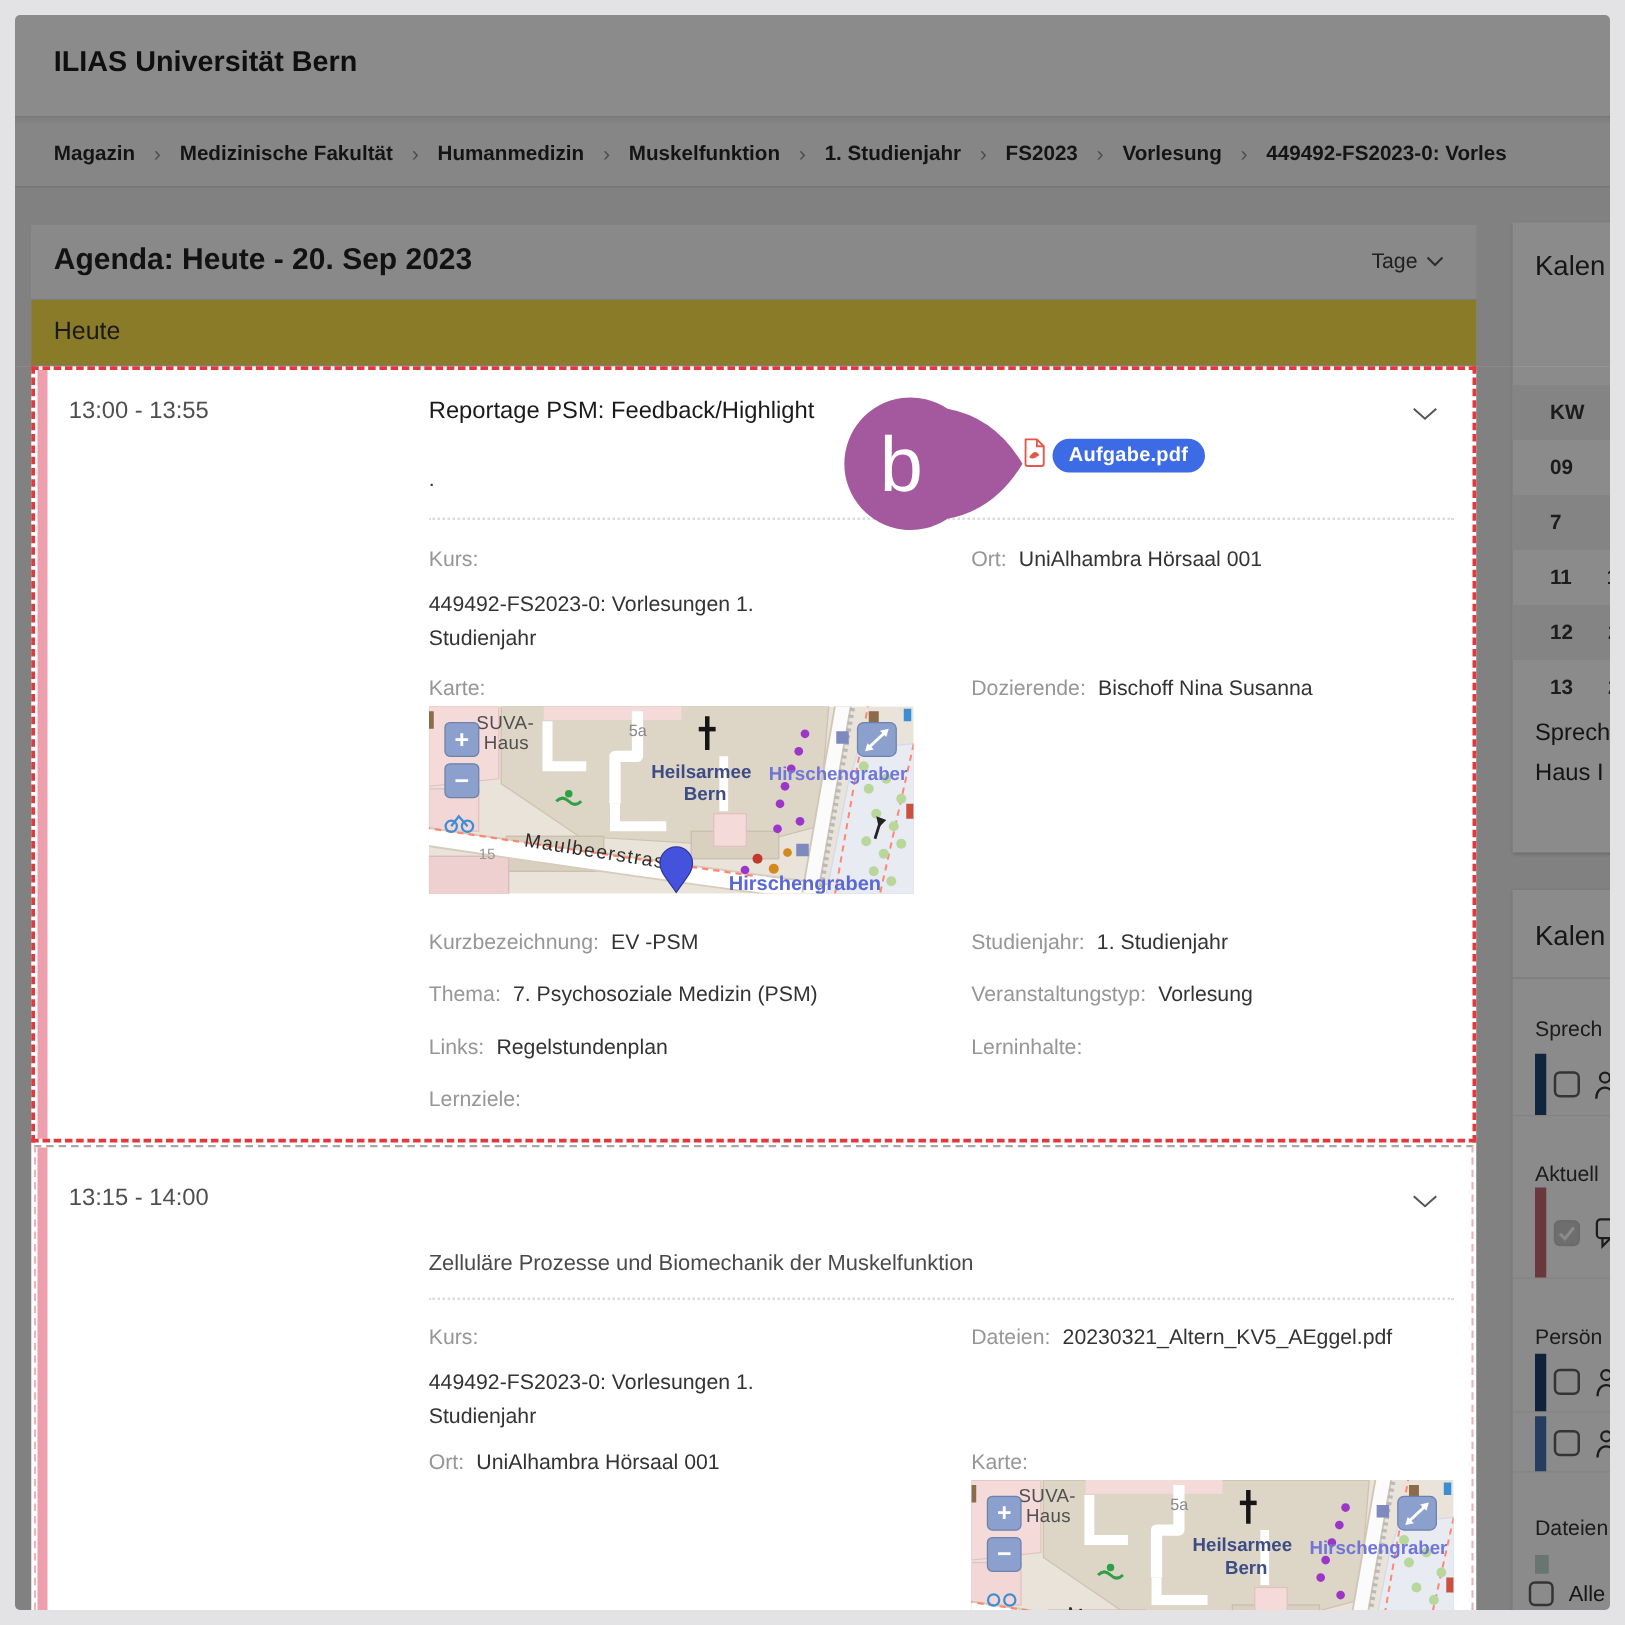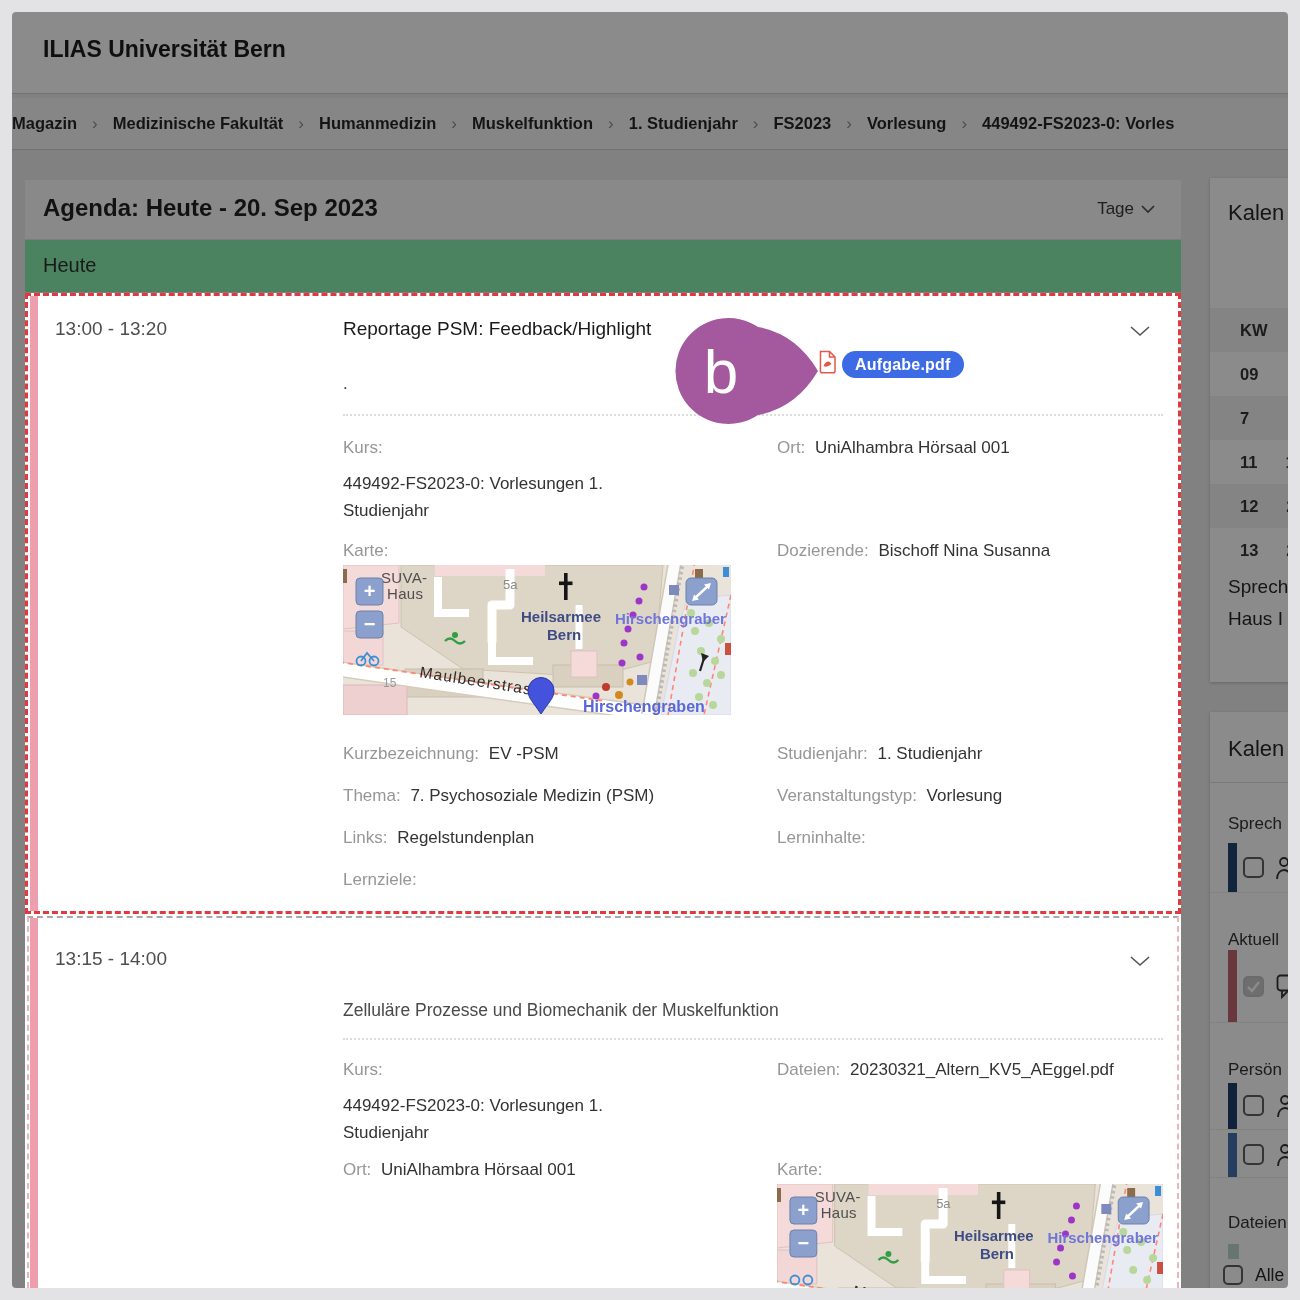--- a/index.html
+++ b/index.html
@@ -6,30 +6,30 @@
   body { width:1300px; height:1300px; font-family:"Liberation Sans","DejaVu Sans",sans-serif; }
   .stage { position:relative; width:1300px; height:1300px; background:#e3e3e5; overflow:hidden; }
   .viewport { position:absolute; left:12px; top:12px; width:1276px; height:1276px;
               background:#ececee; overflow:hidden; border-radius:4px; }
 
   
   .topbar { position:absolute; left:0; top:0; width:1276px; height:82px; background:#fff; border-bottom:1px solid #cfcfcf; }
   .app-title { position:absolute; left:31px; top:24px; font-size:23px; font-weight:bold; color:#161616; }
   .crumbs { position:absolute; left:0; top:86px; width:1276px; height:52px; background:#f6f6f6;
             border-bottom:1px solid #cfcfcf; display:flex; align-items:center; gap:15px;
-            white-space:nowrap; overflow:hidden; }
+            padding-left:31px; white-space:nowrap; overflow:hidden; }
   .crumb { font-size:16.5px; font-weight:bold; color:#1f1f1f; }
   .crumb-sep { font-size:17px; color:#8a8a8a; font-weight:normal; }
 
   
   .agenda-panel { position:absolute; left:13px; top:168px; width:1156px; height:1108px; background:#fff; }
   .panel-head { position:absolute; left:13px; top:168px; width:1156px; height:60px; background:#fbfbfb; border-bottom:1px solid #e4e4e4; }
   .agenda-title { position:absolute; left:18px; top:14px; font-size:24px; font-weight:bold; color:#1c1c1c;text-align:center; }
   .view-mode { position:absolute; right:26px; top:19px; font-size:17px; color:#333; display:flex; align-items:center; gap:7px; cursor:pointer; }
-  .day-head { position:absolute; left:13px; top:228px; width:1156px; height:53px; background:#86efac; border-bottom:1px solid #e6e6e6; }
+  .day-head { position:absolute; left:13px; top:228px; width:1156px; height:53px; background:#fde047; border-bottom:1px solid #e6e6e6; }
   .day-label { position:absolute; left:18px; top:14px; font-size:20px; color:#2b2b2b; }
 
   .evbar { position:absolute; width:8px; background:#ee9fae; }
   .evtime { position:absolute; font-size:19px; color:#4e4e4e; white-space:nowrap; }
   .evtitle { position:absolute; font-size:19px; color:#1a1a1a; white-space:nowrap; }
   .evsub { position:absolute; font-size:17.5px; color:#4a4a4a; white-space:nowrap; }
   .evnote { position:absolute; font-size:17px; color:#333; }
   .dotsep { position:absolute; width:820px; border-top:2px dotted #dcdcdc; }
   .frow { position:absolute; font-size:17px; white-space:nowrap; }
   .lbl { color:#969696; } .val { color:#333; margin-left:5px; }
@@ -101,21 +101,21 @@
       <svg width="14" height="9" viewBox="0 0 14 9">
         <polyline points="1,1 7,7 13,1" fill="none" stroke="#4a4a4a" stroke-width="1.6"></polyline>
       </svg>
     </div>
   </div>
   <div class="day-head">
     <div class="day-label">Heute</div>
   </div>
 
   <div class="evbar" style="left:18px; top:284px; height:615px;"></div>
-  <div class="evtime" style="left:43px; top:306px;">13:00 - 13:20</div>
+  <div class="evtime" style="left:43px; top:306px;">13:00 - 13:55</div>
   <div class="evtitle" style="left:331px; top:306px;">Reportage PSM: Feedback/Highlight</div>
   <svg class="chev" style="left:1118px; top:314px;" width="20" height="11" viewBox="0 0 20 11">
     <polyline points="1,1 10,9 19,1" fill="none" stroke="#555" stroke-width="1.6"></polyline>
   </svg>
   <div class="evnote" style="left:331px; top:362px;">.</div>
 
   <svg style="position:absolute; left:806px; top:338px;" width="19" height="24" viewBox="0 0 19 24">
     <path d="M2.5 1.5 h9 l5.5 5.5 v14 a1.8 1.8 0 0 1 -1.8 1.8 h-11 a1.8 1.8 0 0 1 -1.8 -1.8 z" fill="#fff" stroke="#e4584c" stroke-width="1.5"></path>
     <path d="M11.5 1.5 v5.5 h5.5" fill="none" stroke="#e4584c" stroke-width="1.5"></path>
     <path d="M5.5 15.5 q4.5 -7 8 -1.5 q-5.5 4.5 -8 1.5 z" fill="#e4584c"></path>

